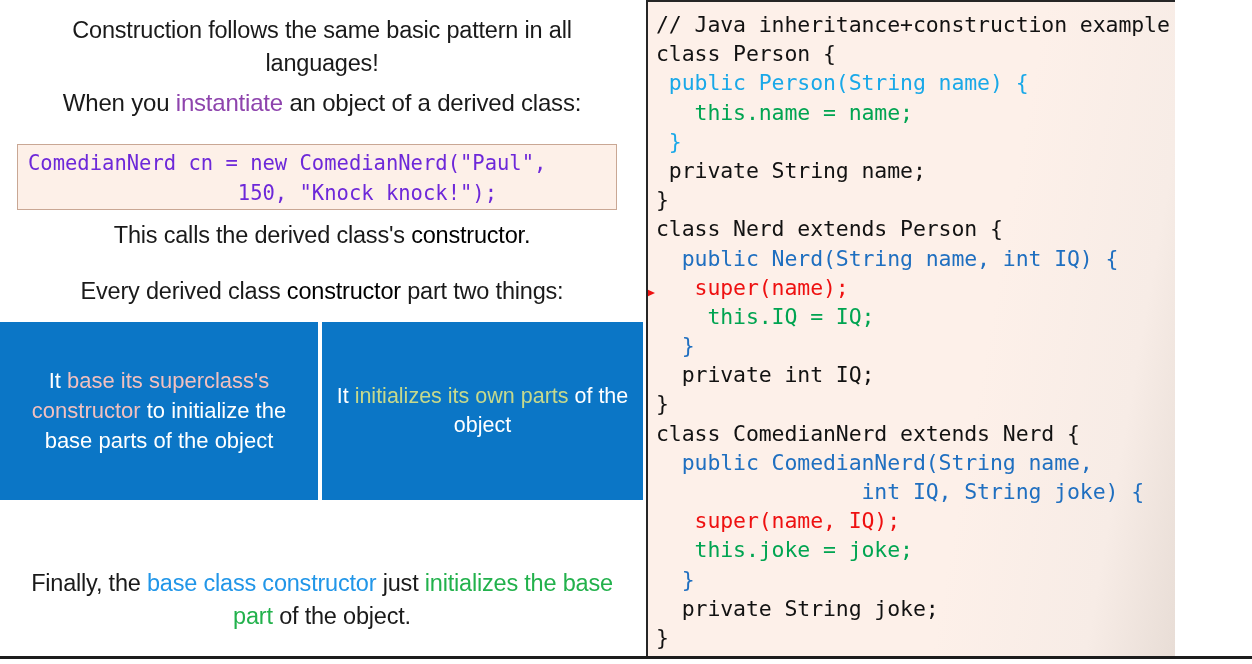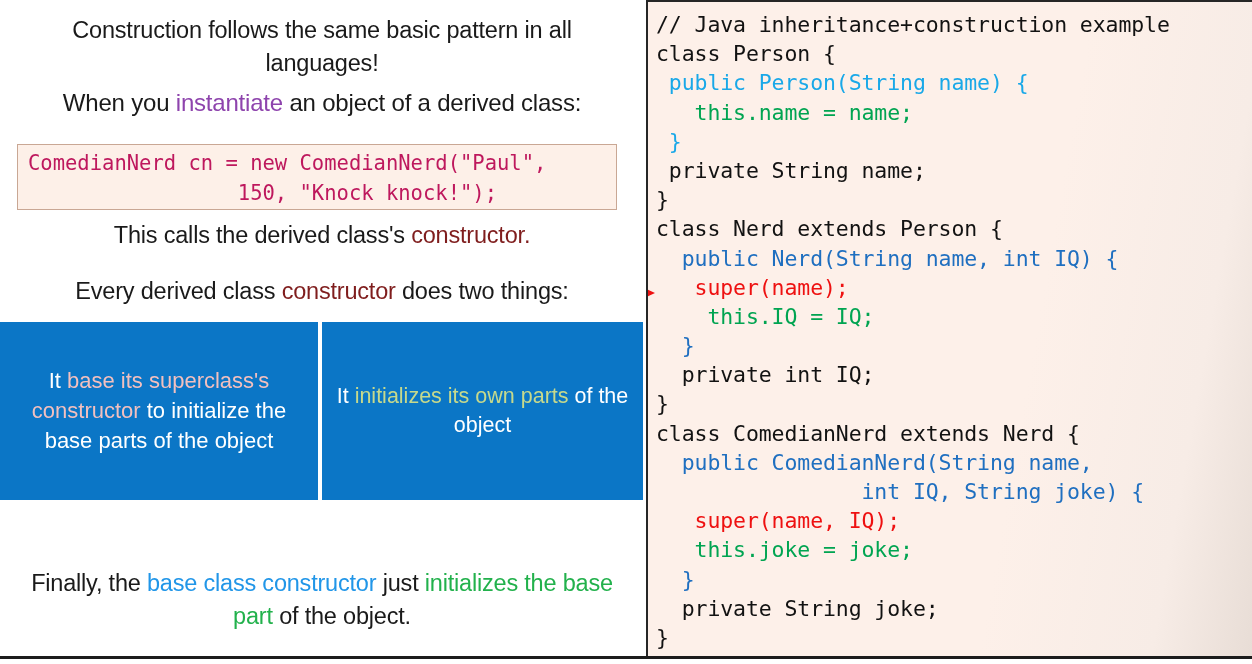--- a/index.html
+++ b/index.html
@@ -39,39 +39,39 @@
     font-size: 23.5px;
     line-height: 1.42;
   }
 
   #instantiate-line {
     left: 14px; top: 86px; width: 616px;
     font-size: 24px;
   }
 
   .hl-purple { color: #8e44ad; }
-  .hl-blue   { color: #7f1d1d; }
+  .hl-blue   { color: #000000; }
   .hl-blue2  { color: #2196e8; }
   .hl-green  { color: #22b14c; }
 
   
   #snippet-box {
     position: absolute;
     left: 17px; top: 144px;
     width: 600px;
     height: 66px;
     background: #fdf0e8;
     border: 1.5px solid #c9a794;
     box-sizing: border-box;
   }
   #snippet-box .code-text {
     font-family: "DejaVu Sans Mono", monospace;
     font-size: 20.5px;
     line-height: 30px;
-    color: #be185d;
+    color: #6d28d9;
     padding: 3px 0 0 10px;
     white-space: pre;
     letter-spacing: 0px;
   }
 
   #calls-line {
     left: 14px; top: 219px; width: 616px;
     font-size: 23.5px;
   }
   #twothings-line {
@@ -115,21 +115,21 @@
   #finally-line {
     left: 14px; top: 567px; width: 616px;
     font-size: 23.5px;
     line-height: 1.42;
   }
 
   
   #code-panel {
     position: absolute;
     left: 646px; top: 0px;
-    width: 606px;
+    width: 529px;
     height: 658px;
     background: linear-gradient(100deg, #fdf0e9 0%, #fdf0e9 62%, #f7ece6 86%, #e8ddd6 100%);
     border-top: 2.5px solid #262626;
     border-left: 2.5px solid #262626;
     border-bottom: 2.5px solid #262626;
     box-sizing: border-box;
     overflow: hidden;
   }
   #code-listing {
     position: absolute;
@@ -181,21 +181,21 @@
   <div id="snippet-box">
     <div class="code-text">ComedianNerd cn = new ComedianNerd("Paul",
                  150, "Knock knock!");</div>
   </div>
 
   <div class="prose" id="calls-line">
     <span>This calls the derived class's </span><span class="hl-blue">constructor.</span>
   </div>
 
   <div class="prose" id="twothings-line">
-    <span>Every derived class </span><span class="hl-blue">constructor</span><span> does two things:</span>
+    <span>Every derived class </span><span class="hl-blue">constructor</span><span> part two things:</span>
   </div>
 
   <div class="blue-box" id="blue-box-left">
     <div>
       <span>It </span><span class="hl-pink">base its superclass's constructor</span><span> to initialize the base parts of the object</span>
     </div>
   </div>
 
   <div class="blue-box" id="blue-box-right">
     <div>

